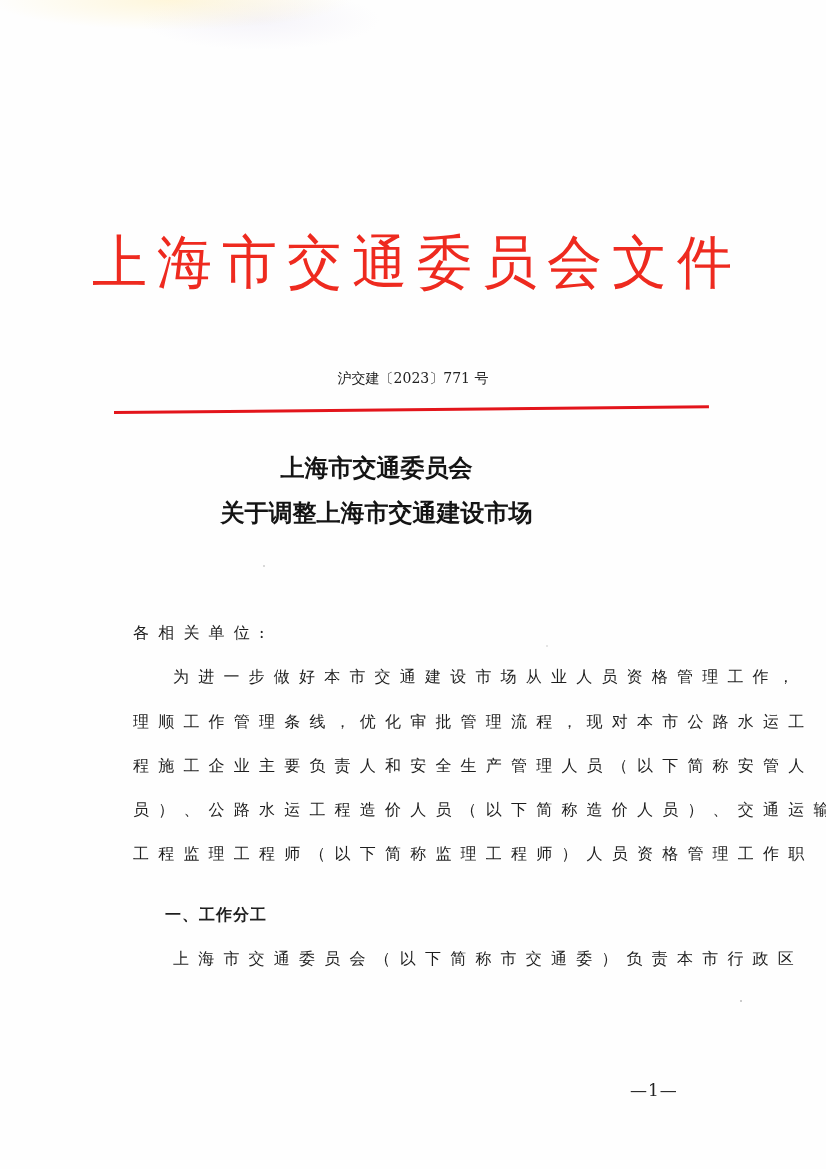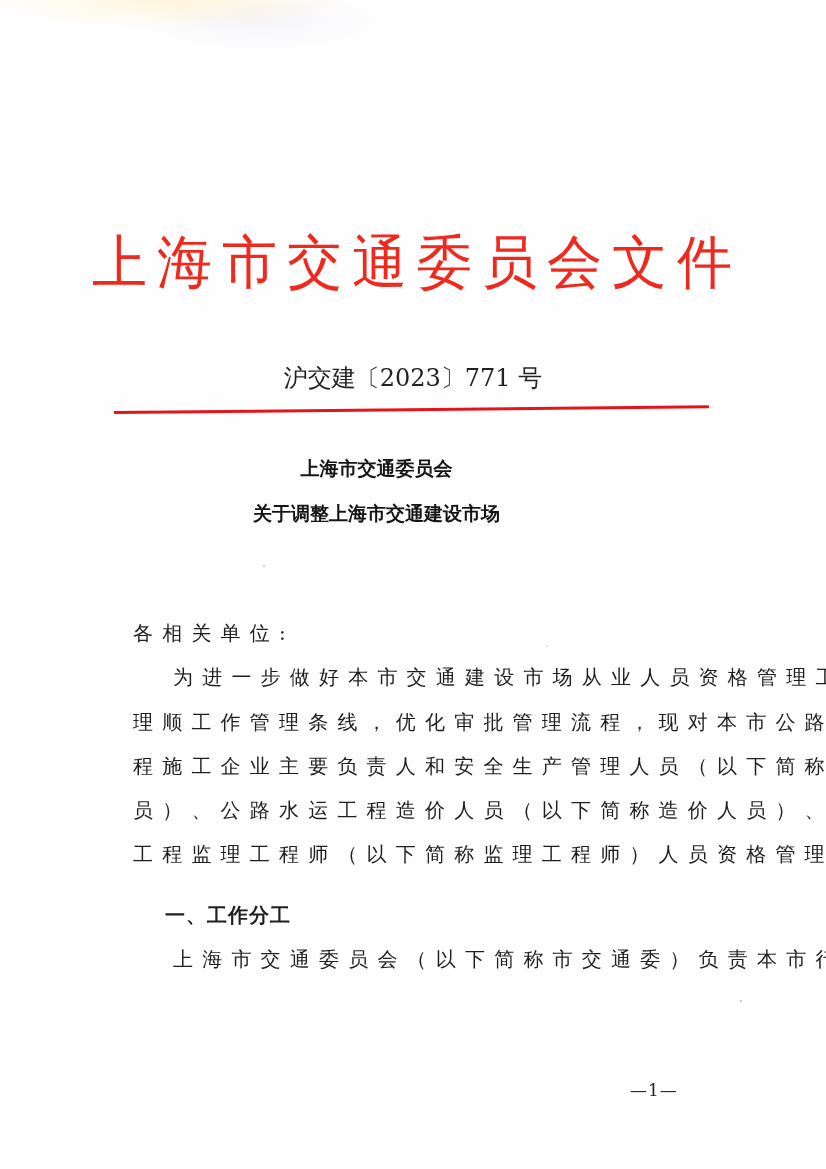--- a/index.html
+++ b/index.html
@@ -40,21 +40,21 @@
     box-sizing: border-box;
     font-weight: normal;
     transform: scaleY(1.05);
   }
   .doc-number {
     position: absolute;
     left: 0;
     width: 826px;
     top: 364px;
     text-align: center;
-    font-size: 24px;
+    font-size: 14px;
     line-height: 28px;
     color: #222;
   }
   .red-rule {
     position: absolute;
     left: 114px;
     top: 411px;
     width: 595px;
     height: 3px;
     background: #e3151b;
@@ -62,34 +62,34 @@
     transform-origin: left center;
   }
   .title {
     position: absolute;
     left: 0;
     width: 753px;
     top: 451px;
     text-align: center;
     font-family: "DejaVu Sans", "Liberation Sans", sans-serif;
     font-weight: bold;
-    font-size: 19px;
+    font-size: 24px;
     color: #141414;
   }
   .title div {
     height: 44.5px;
     line-height: 34px;
   }
   .body-text {
     position: absolute;
     left: 133px;
     top: 618px;
     width: 565px;
     font-family: "DejaVu Serif", "Liberation Serif", serif;
-    font-size: 20px;
+    font-size: 16px;
     color: #1e1e1e;
   }
   .line {
     height: 44.3px;
     line-height: 30px;
     white-space: nowrap;
     letter-spacing: 9.2px;
   }
   .line.indent {
     padding-left: 40px;

